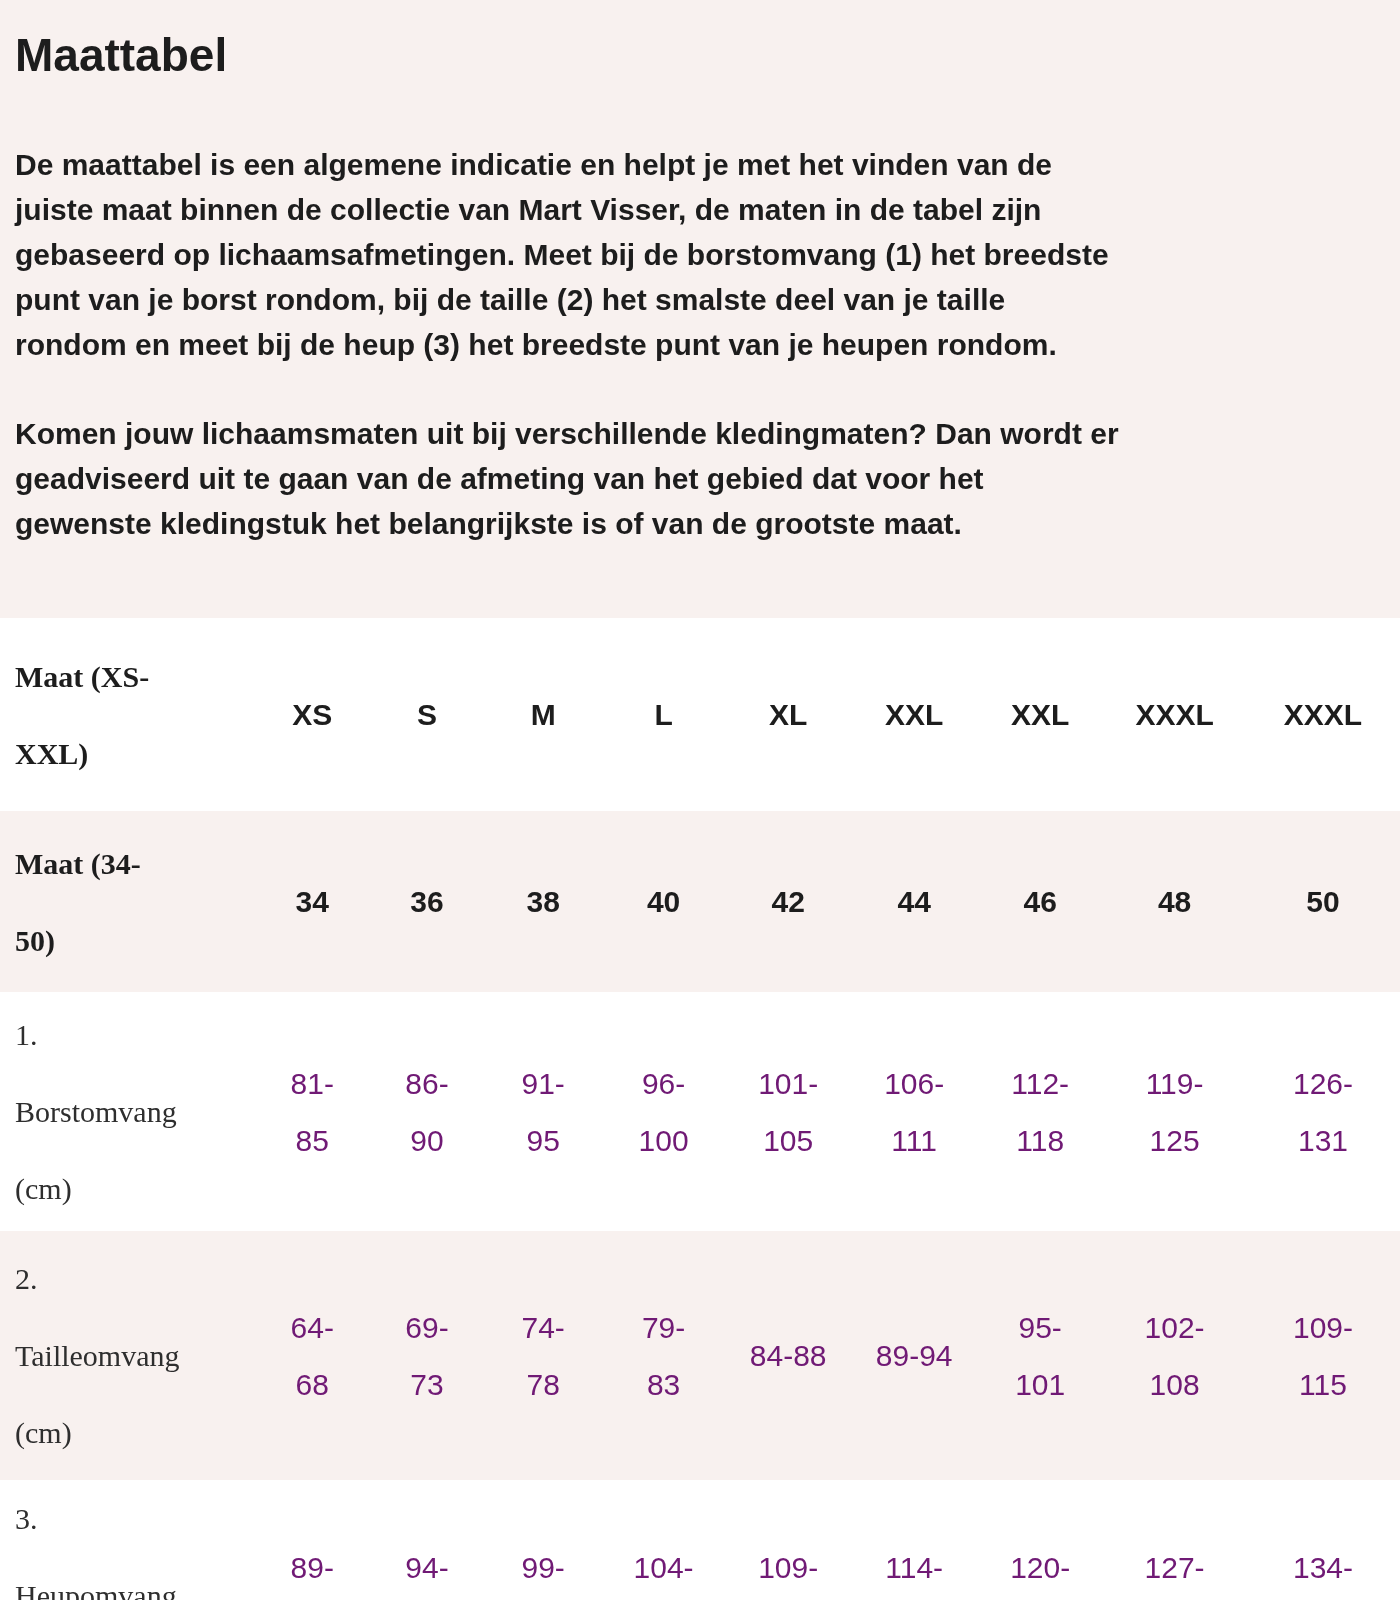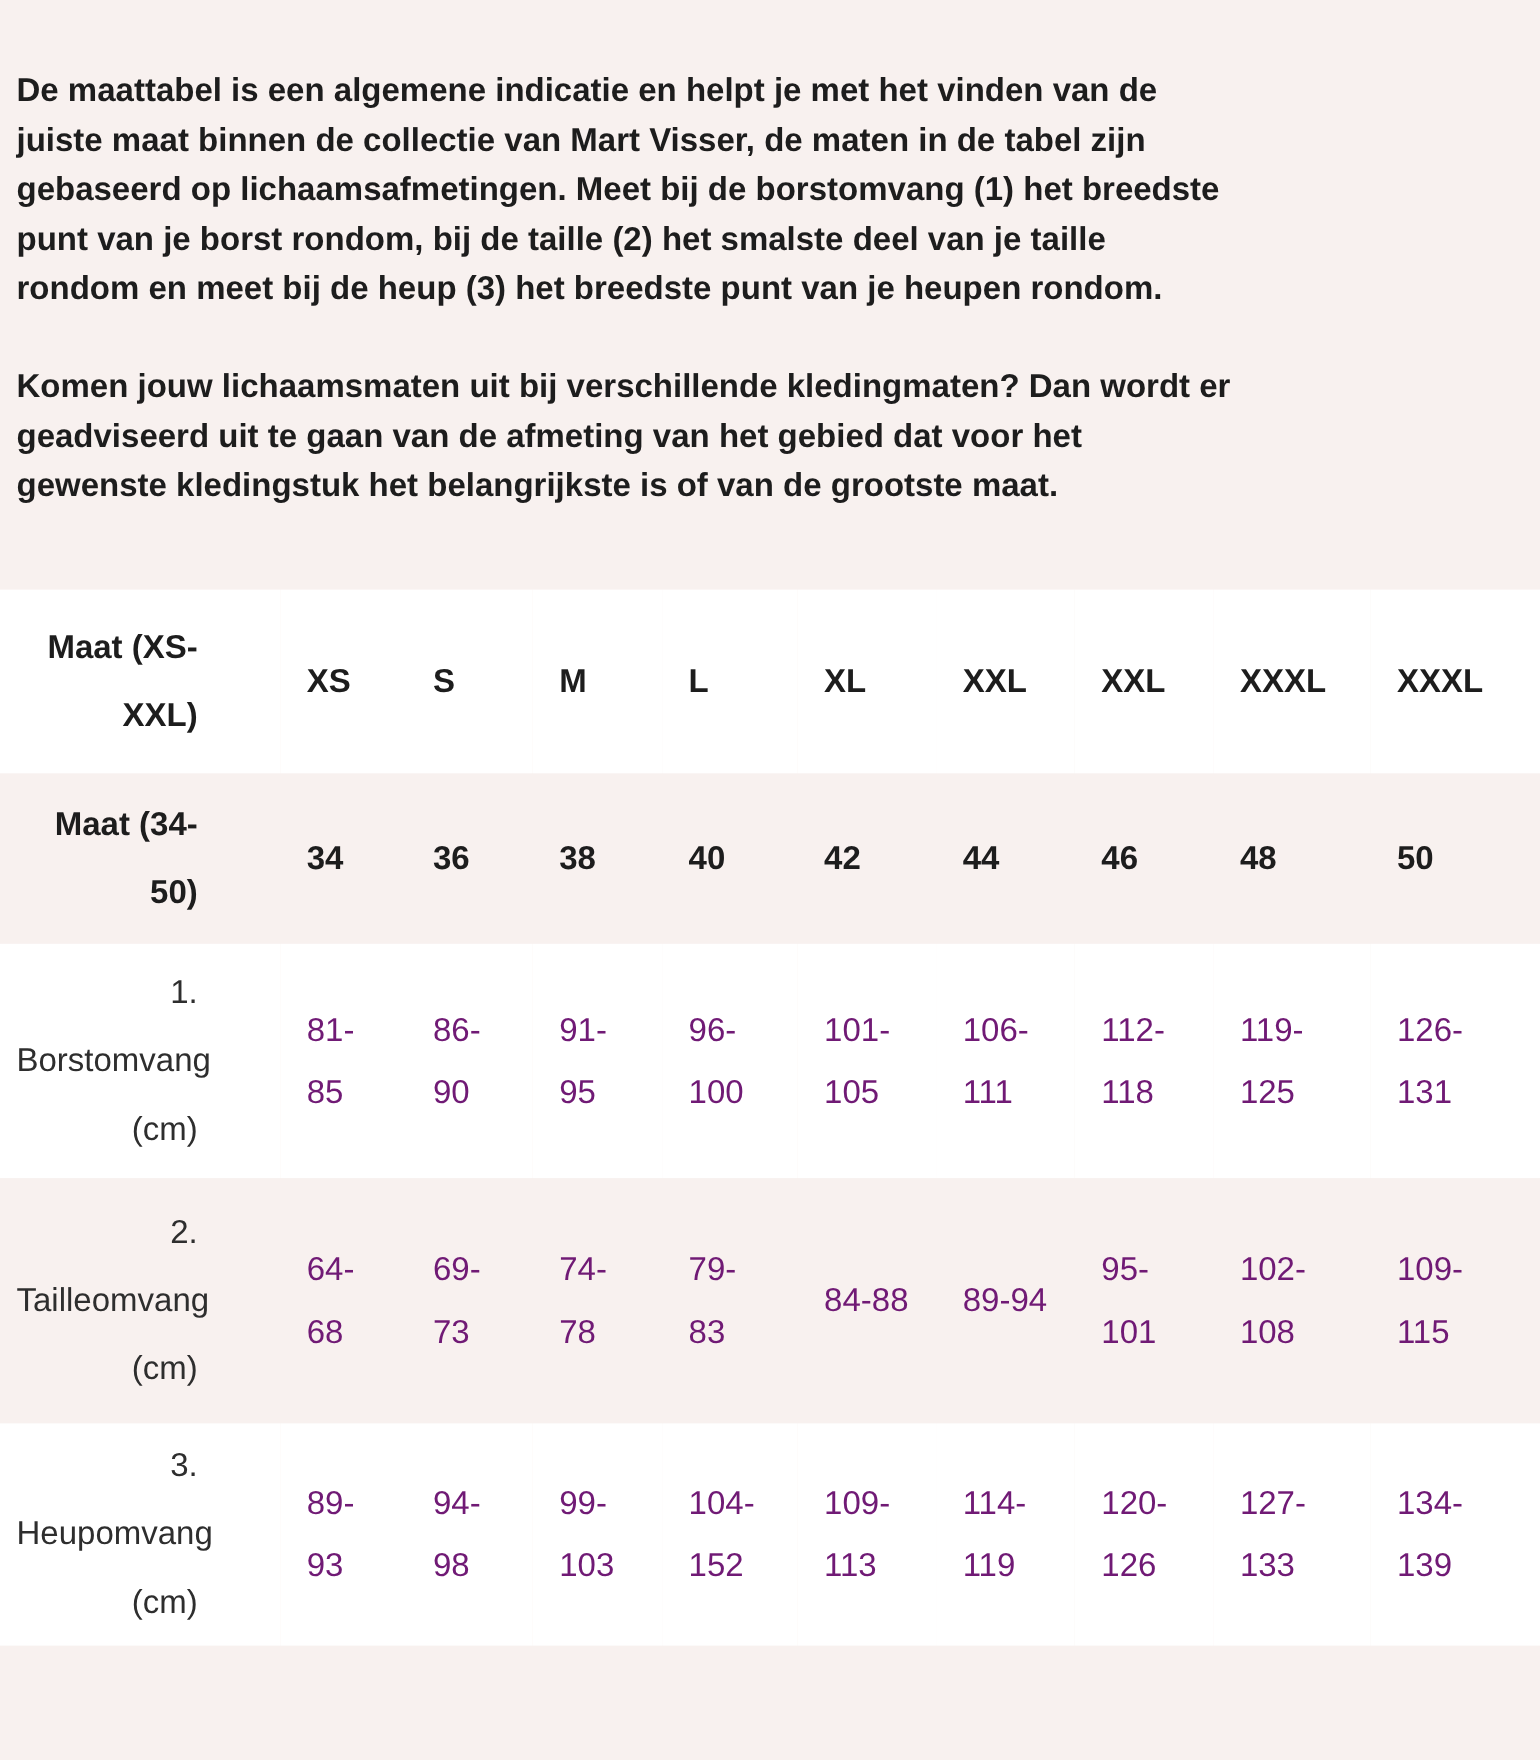--- a/index.html
+++ b/index.html
@@ -43,50 +43,53 @@
     overflow: visible;
   }
   
   tr.r1 > th, tr.r1 > td { height: 167px; }
   tr.r2 > th, tr.r2 > td { height: 155px; }
   tr.r3 > th, tr.r3 > td { height: 213px; }
   tr.r4 > th, tr.r4 > td { height: 223px; }
   tr.r5 > th, tr.r5 > td { height: 202px; }
 
   th.row-label {
-    text-align: right;
+    text-align: left;
     font-size: 30px;
-    line-height: 62px;
+    line-height: 77px;
     padding: 0 75px 0 15px; 
     font-weight: 700;
+    font-family: Liberation Serif, serif;
   }
   tr.data-row th.row-label {
     font-weight: 400;
     color: #2e2e2e;
   }
   td.cell {
+    text-align: center;
     font-size: 30px;
     line-height: 57px;
-    padding: 0 24px; 
+    padding: 13px 24px; 
   }
   tr.header-row td.cell {
     font-weight: 700;
     line-height: 63px;
     color: #1d1d1d;
   }
   tr.data-row td.cell {
     font-weight: 400;
     color: #701a75;
   }
 </style>
 </head>
 <body>
 
 <div class="page">
 
+  <h1 class="page-title">Maattabel</h1>
 
   <p class="body-text intro">De maattabel is een algemene indicatie en helpt je met het vinden van de
 juiste maat binnen de collectie van Mart Visser, de maten in de tabel zijn
 gebaseerd op lichaamsafmetingen. Meet bij de borstomvang (1) het breedste
 punt van je borst rondom, bij de taille (2) het smalste deel van je taille
 rondom en meet bij de heup (3) het breedste punt van je heupen rondom.</p>
 
   <p class="body-text advice">Komen jouw lichaamsmaten uit bij verschillende kledingmaten? Dan wordt er
 geadviseerd uit te gaan van de afmeting van het gebied dat voor het
 gewenste kledingstuk het belangrijkste is of van de grootste maat.</p>

